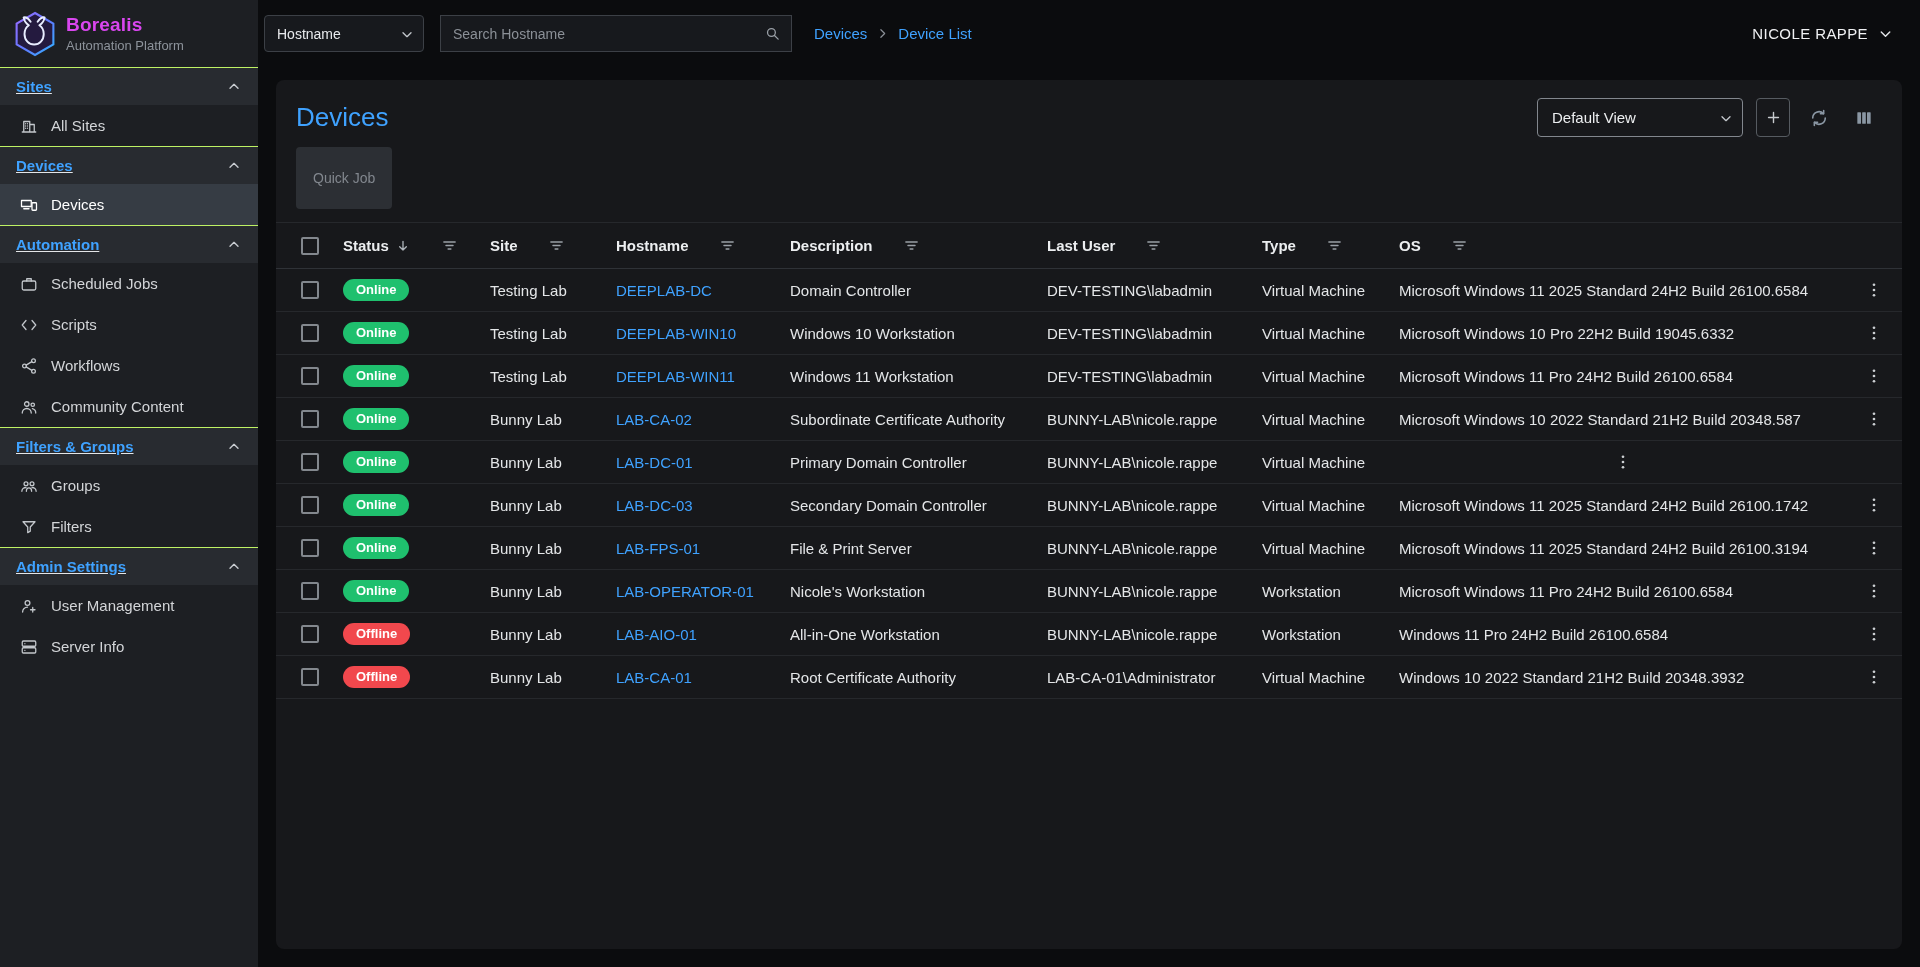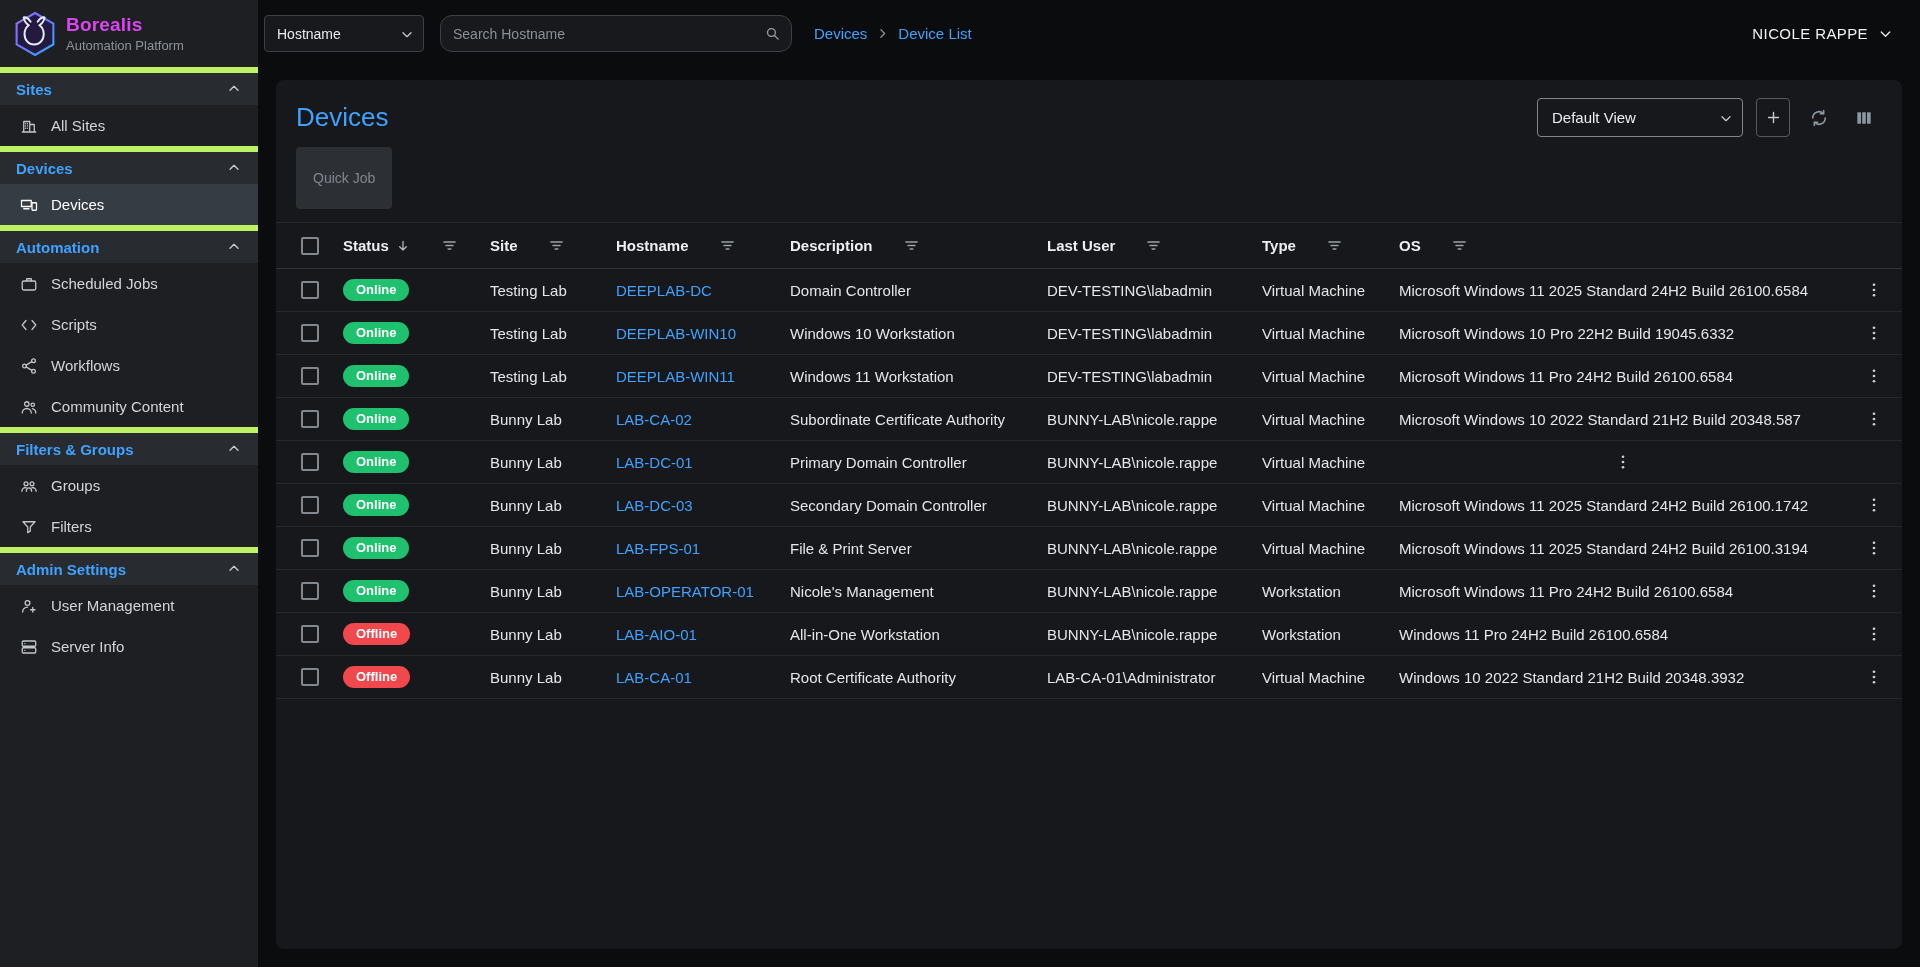--- a/index.html
+++ b/index.html
@@ -11,35 +11,35 @@
     color: #e4e6e8;
     overflow: hidden;
   }
   .app { display: flex; height: 100%; }
 
   
   .sidebar { width: 258px; flex: 0 0 258px; background: #1d1f23; display: flex; flex-direction: column; }
   .logo-row { height: 67px; display: flex; align-items: center; gap: 10px; padding: 0 14px; }
   .logo-title { font-size: 19px; font-weight: bold; color: #d946ef; letter-spacing: .2px; }
   .logo-sub { font-size: 13px; color: #8d939b; margin-top: 2px; }
-  .section-header { height: 38px; background: #282b30; display: flex; align-items: center; justify-content: space-between; padding: 0 16px; cursor: pointer; border-top: 6px solid #bef264; }
+  .section-header { height: 38px; background: #282b30; display: flex; align-items: center; justify-content: space-between; padding: 0 16px; cursor: pointer; border-top: 1px solid #bef264; text-decoration: underline; }
   .section-header .lbl { color: var(--accent); font-size: 15px; font-weight: bold; }
   .section-header svg { color: #c9cdd2; }
   .nav-item { height: 41px; display: flex; align-items: center; gap: 13px; padding: 0 16px 0 20px; color: #d3d5d8; font-size: 15px; cursor: pointer; }
   .nav-item svg { color: #c3c7cc; flex: 0 0 auto; }
   .nav-item.selected { background: #363c44; color: #fff; }
   .nav-item.selected svg { color: #fff; }
 
   
   .main { flex: 1; display: flex; flex-direction: column; min-width: 0; }
 
   .topbar { height: 67px; display: flex; align-items: center; padding: 0 26px 0 6px; gap: 16px; }
   .hm-select { width: 160px; height: 37px; background: #17191d; border: 1px solid #3c4046; border-radius: 4px; display: flex; align-items: center; justify-content: space-between; padding: 0 8px 0 12px; font-size: 14px; color: #e8eaed; cursor: pointer; }
   .hm-select svg, .view-select svg { color: #c2c6cb; }
-  .searchbox { width: 352px; height: 37px; background: #17191d; border: 1px solid #3c4046; border-radius: 12px; display: flex; align-items: center; padding: 0 10px 0 12px; }
+  .searchbox { width: 352px; height: 37px; background: #17191d; border: 1px solid #3c4046; border-radius: 0; display: flex; align-items: center; padding: 0 10px 0 12px; }
   .searchbox input { flex: 1; background: transparent; border: none; outline: none; color: #e8eaed; font-size: 14px; font-family: inherit; }
   .searchbox input::placeholder { color: #8b9097; }
   .searchbox svg { color: #9aa0a7; }
   .breadcrumb { display: flex; align-items: center; gap: 9px; font-size: 15px; margin-left: 6px; }
   .breadcrumb a { color: var(--accent); text-decoration: none; cursor: pointer; }
   .crumb-sep { color: #8b9097; display: flex; }
   .tb-spacer { flex: 1; }
   .user-menu { display: flex; align-items: center; gap: 9px; font-size: 15px; font-weight: 500; color: #f0f1f3; letter-spacing: .4px; cursor: pointer; }
   .user-menu svg { color: #e2e4e7; }
 
@@ -517,21 +517,21 @@
               <div class="td cell-check">
                 <span class="checkbox"></span>
               </div>
               <div class="td">
                 <span class="pill online">Online</span>
               </div>
               <div class="td">Bunny Lab</div>
               <div class="td">
                 <a class="hostlink">LAB-OPERATOR-01</a>
               </div>
-              <div class="td">Nicole's Management</div>
+              <div class="td">Nicole's Workstation</div>
               <div class="td">BUNNY-LAB\nicole.rappe</div>
               <div class="td">Workstation</div>
               <div class="td">Microsoft Windows 11 Pro 24H2 Build 26100.6584</div>
               <div class="td cell-kebab">
                 <span class="kebab">
                   <svg width="18" height="18" viewBox="0 0 24 24" fill="currentColor">
                     <circle cx="12" cy="5" r="1.8"></circle>
                     <circle cx="12" cy="12" r="1.8"></circle>
                     <circle cx="12" cy="19" r="1.8"></circle>
                   </svg>

